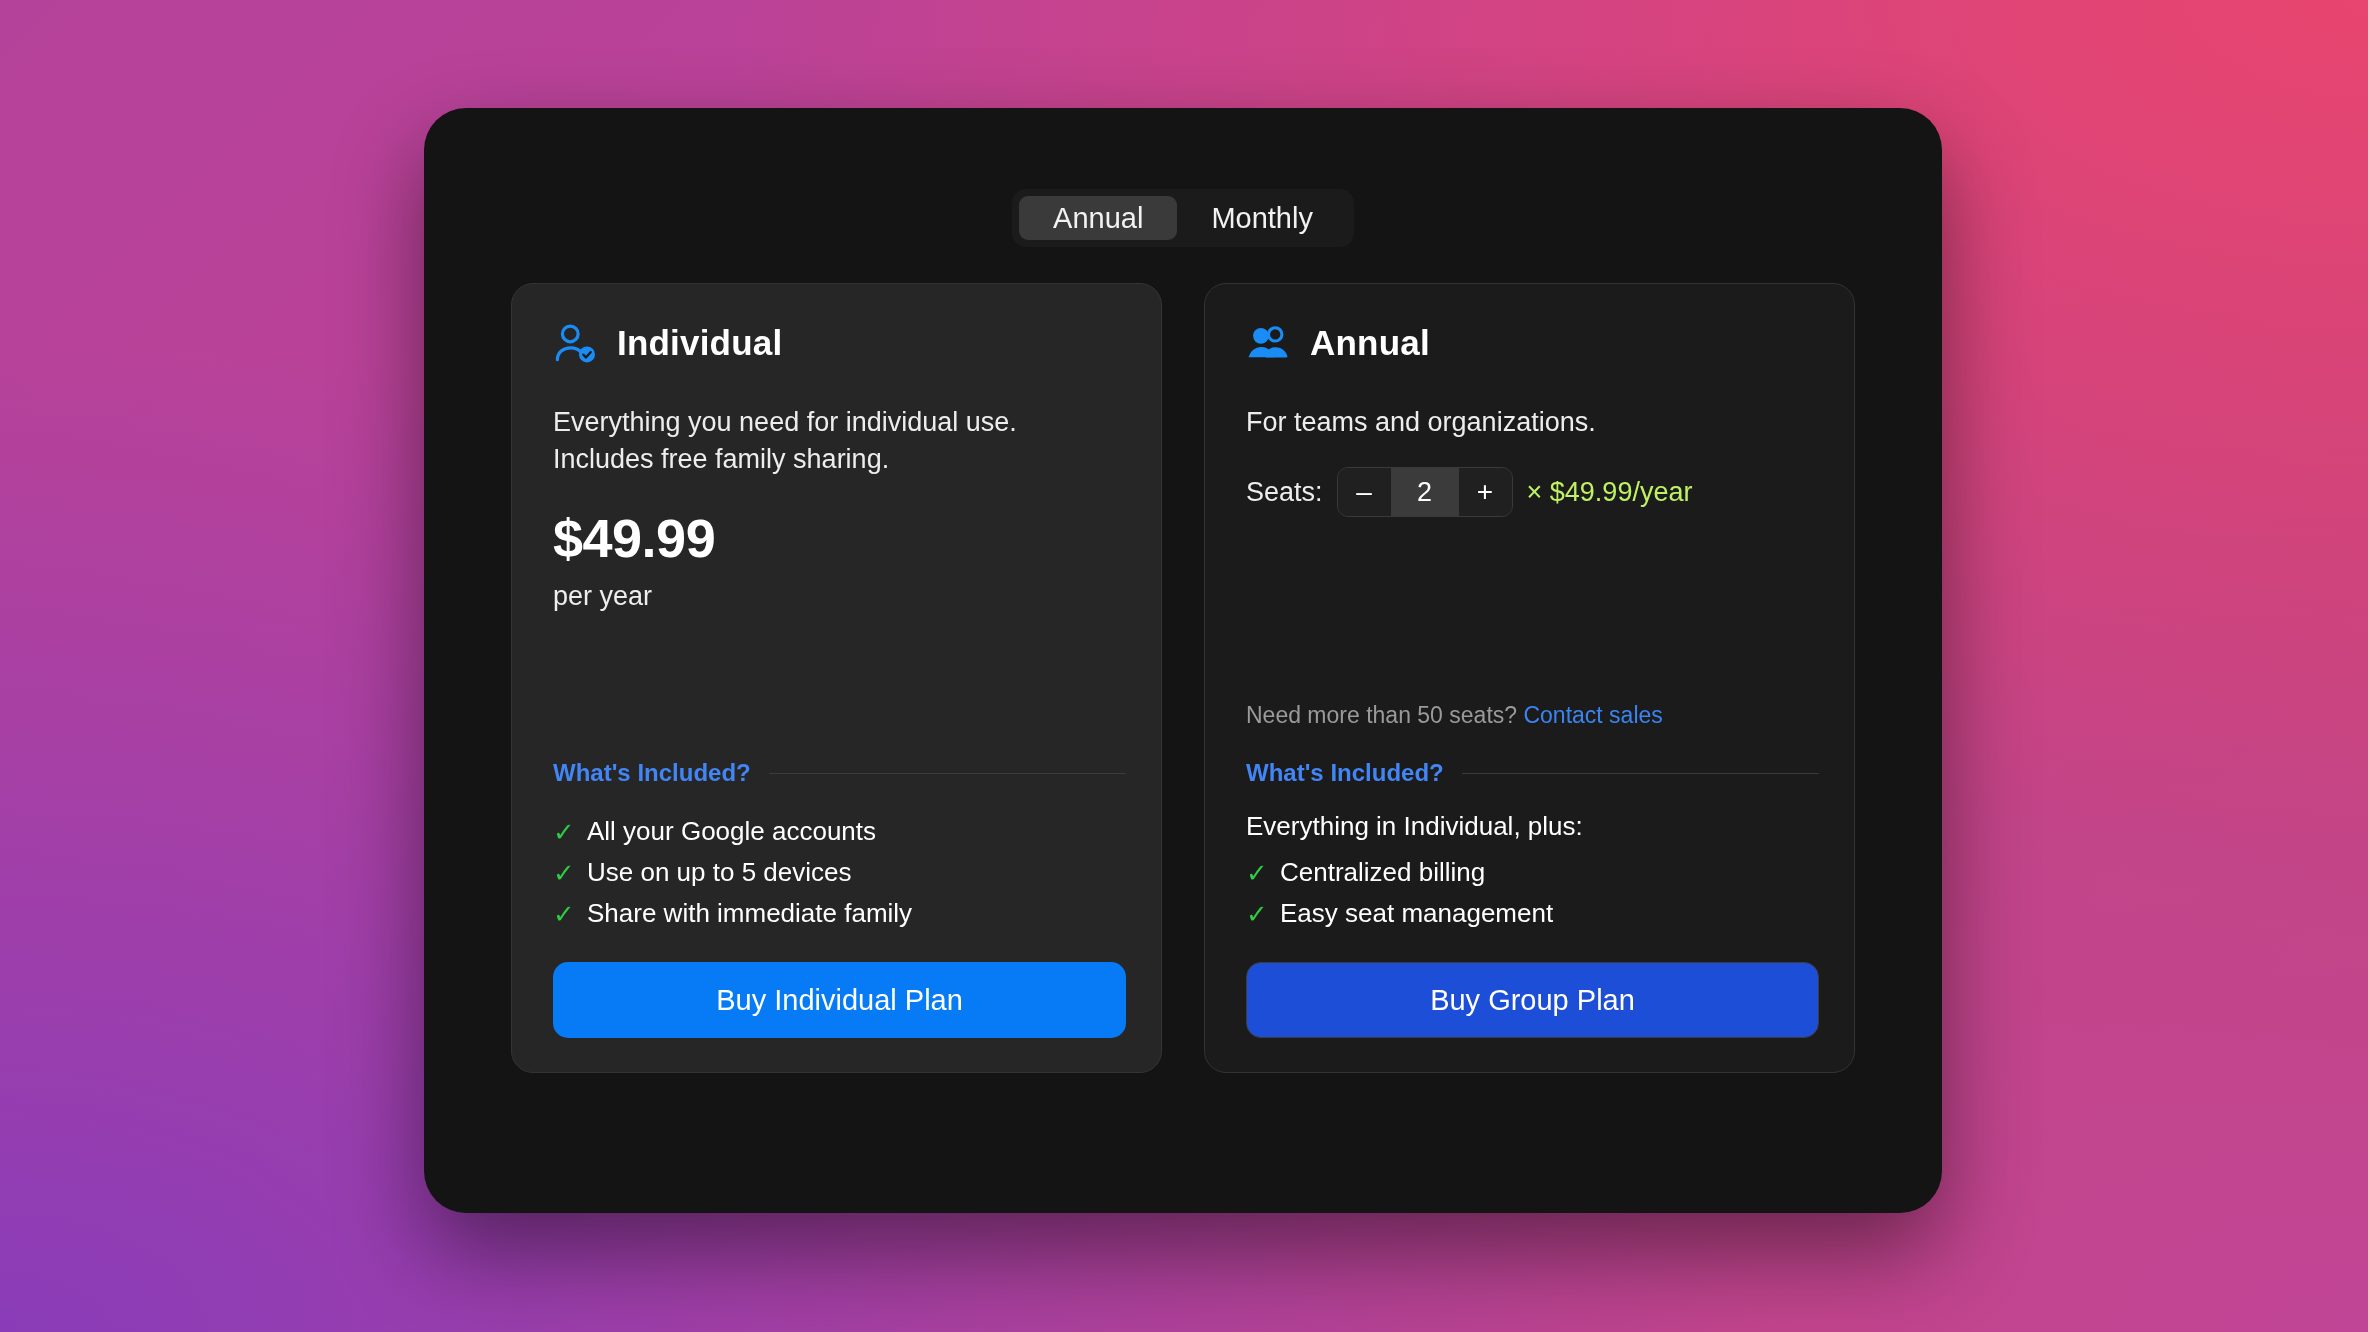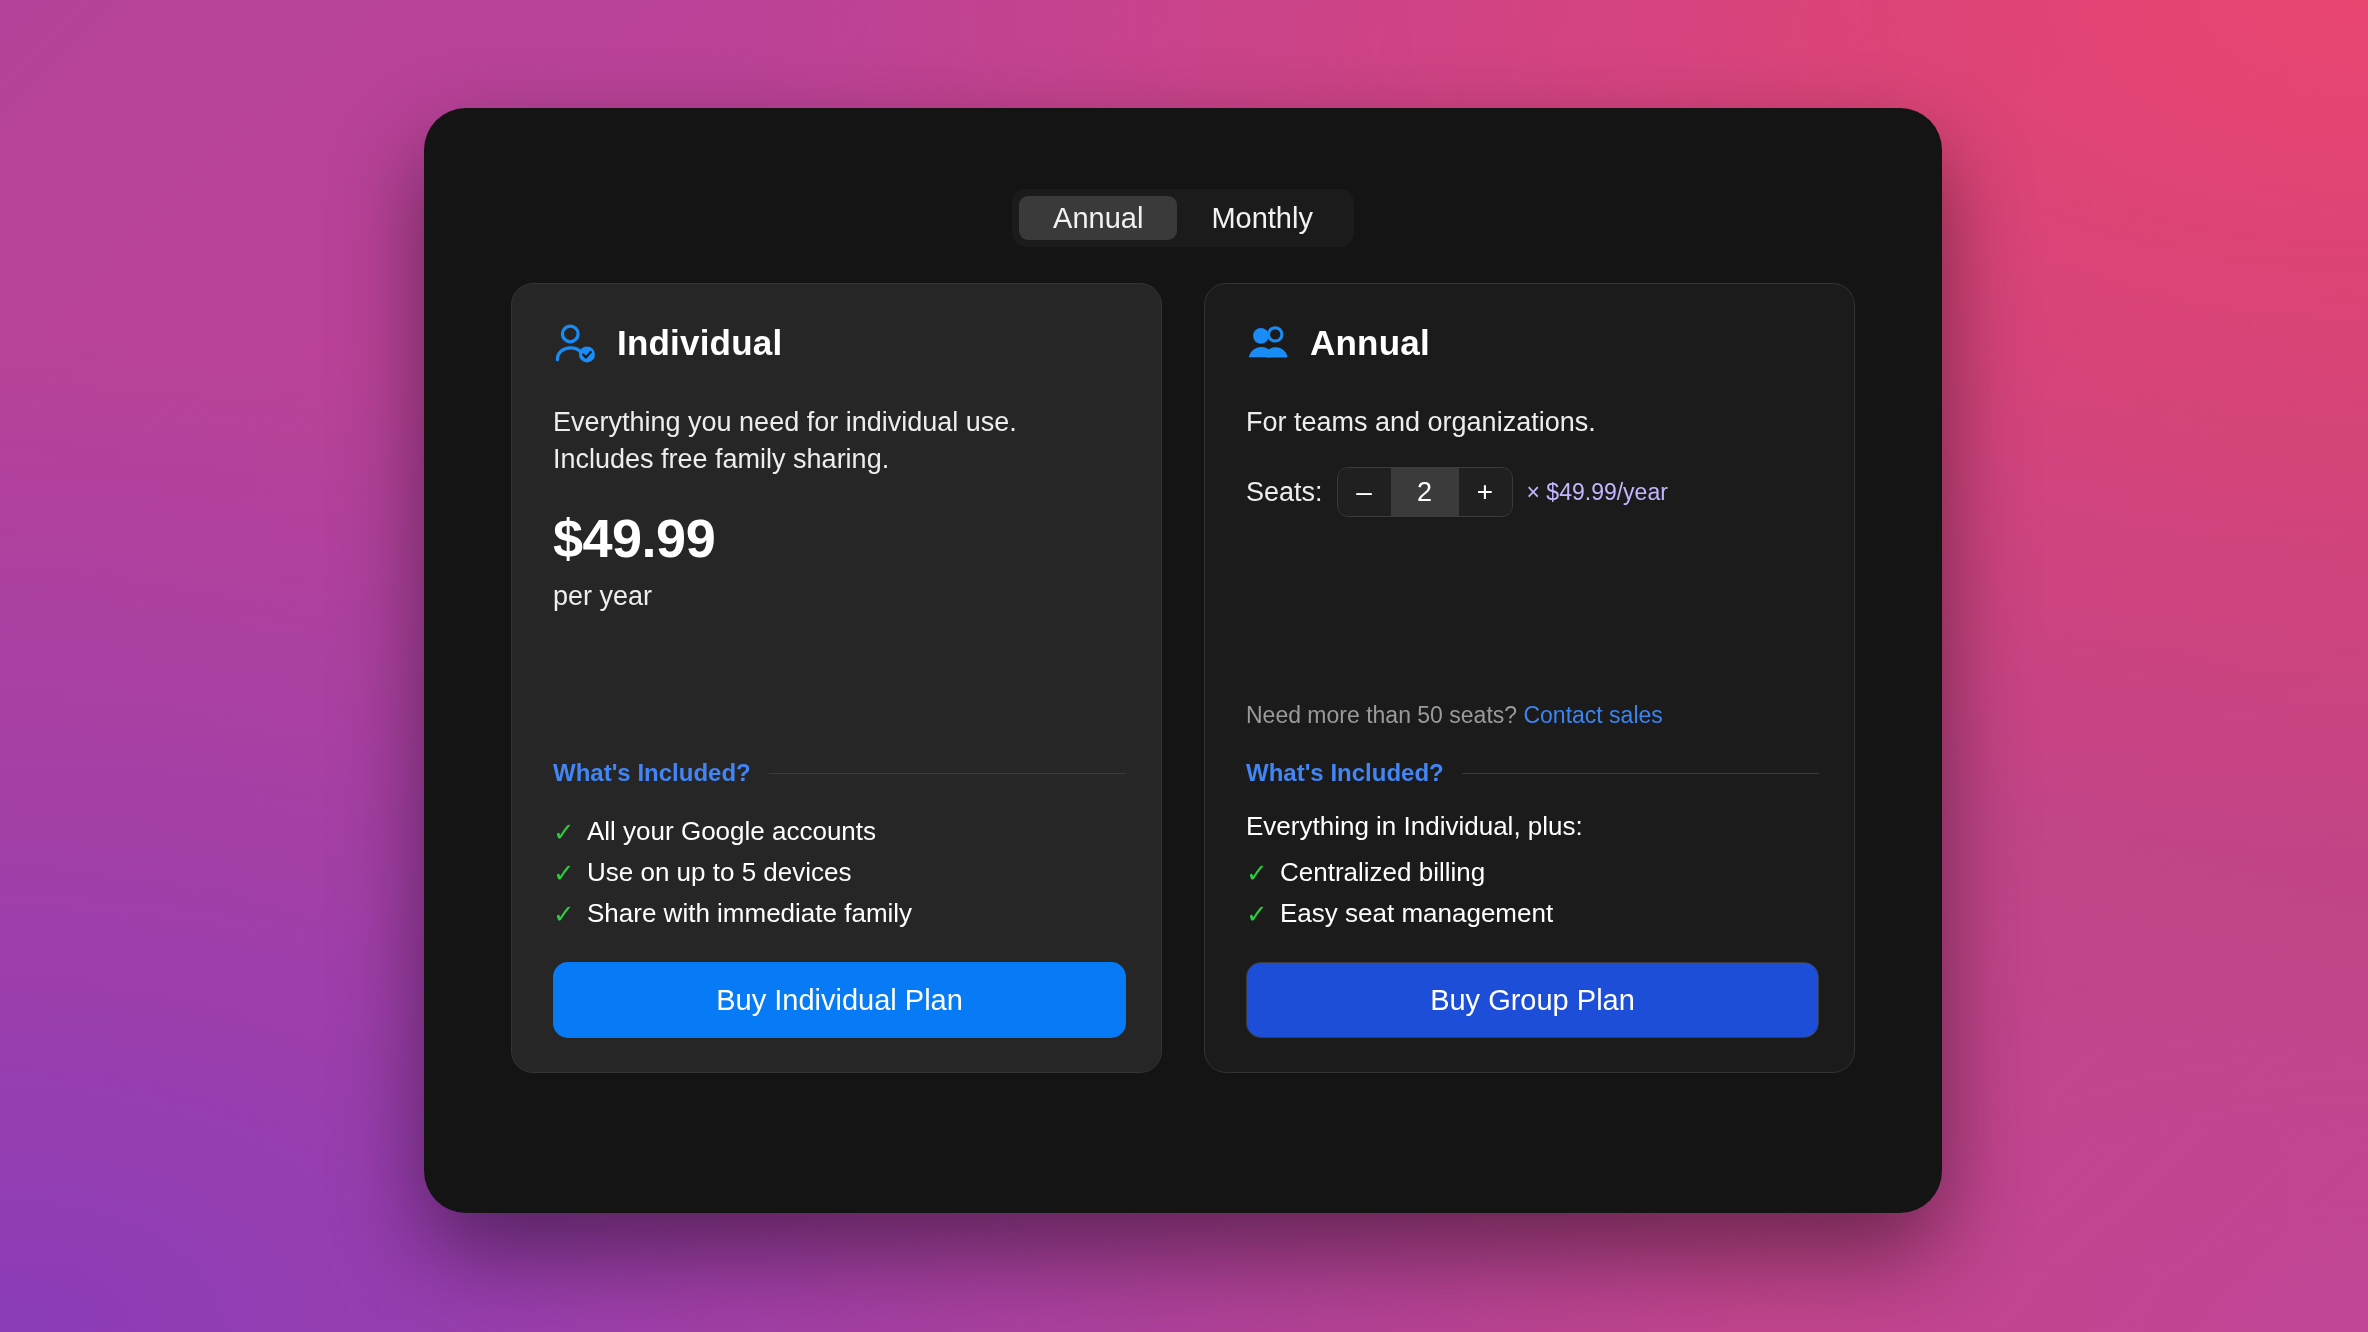--- a/index.html
+++ b/index.html
@@ -178,21 +178,21 @@
     background: #3b3b3b;
     color: #ffffff;
     font-size: 27px;
     display: flex;
     align-items: center;
     justify-content: center;
     font-family: "Liberation Sans", sans-serif;
     border: none;
     text-align: center;
   }
-  .seats-unit { font-size: 23px; color: #c4b5fd; }
+  .seats-unit { font-size: 27px; color: #bef264; }
 
   
   .contact-row {
     font-size: 23px;
     color: #9a9a9a;
     margin-top: auto;
     padding-top: 28px;
   }
   .contact-link {
     color: #3b84f0;

